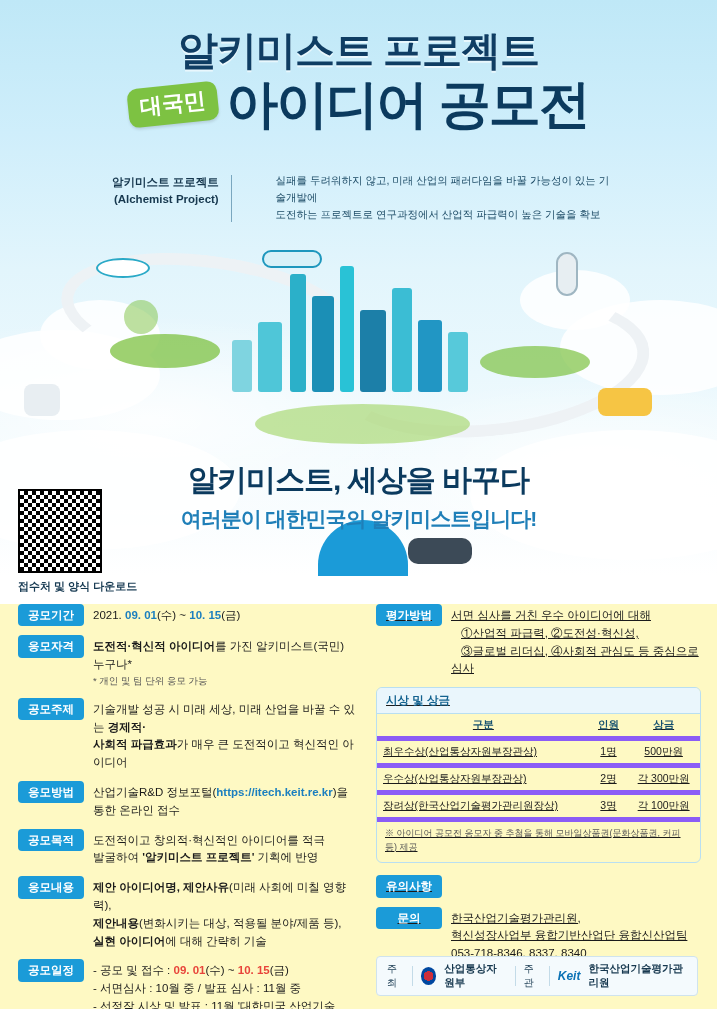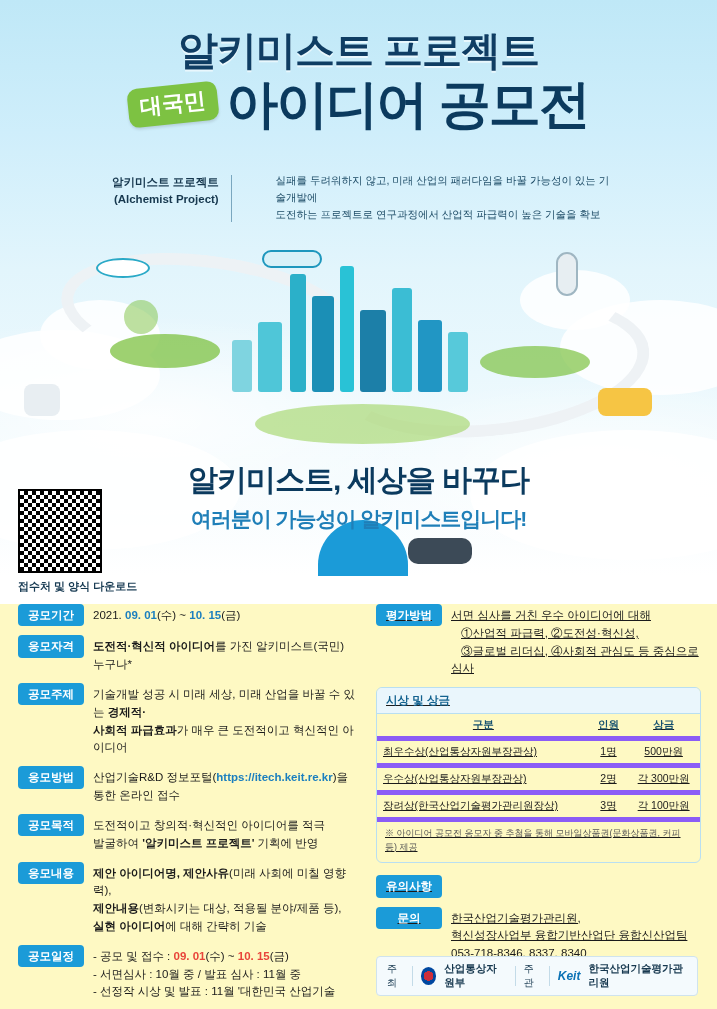--- a/index.html
+++ b/index.html
@@ -163,21 +163,21 @@
       <div class="pill" style="left:598px; top:152px; width:54px; height:28px; background:#f6c544; border-radius:8px;"></div>
       <div class="pill" style="left:24px; top:148px; width:36px; height:32px; background:#e8eef2; border-radius:8px;"></div>
       <div class="pill" style="left:124px; top:64px; width:34px; height:34px; background:#7dc242; opacity:.5;"></div>
     </div>
 
     <div class="pill" style="position:absolute; left:318px; top:520px; width:90px; height:56px; background:#1b9bd8; border-radius:45px 45px 0 0;"></div>
     <div class="pill" style="position:absolute; left:408px; top:538px; width:64px; height:26px; background:#3c4a57; border-radius:10px;"></div>
 
     <div class="hero-slogan">
       <div class="slogan-1">알키미스트, 세상을 바꾸다</div>
-      <div class="slogan-2">여러분이 가능성이 알키미스트입니다!</div>
+      <div class="slogan-2">여러분이 대한민국의 알키미스트입니다!</div>
     </div>
 
     <div class="qr-wrap">
       <div class="qr"></div>
       <div class="qr-caption">접수처 및 양식 다운로드</div>
     </div>
   </div>
 
   <div class="content">
 
@@ -187,20 +187,21 @@
         <div class="tag">공모기간</div>
         <div class="val">
           <span>2021. </span><span class="blue">09. 01</span><span>(수) ~ </span><span class="blue">10. 15</span><span>(금)</span>
         </div>
       </div>
 
       <div class="row">
         <div class="tag">응모자격</div>
         <div class="val">
           <span style="font-weight:bold;">도전적·혁신적 아이디어</span><span>를 가진 알키미스트(국민) 누구나*</span>
+          <div class="note">* 개인 및 팀 단위 응모 가능</div>
         </div>
       </div>
 
       <div class="row">
         <div class="tag">공모주제</div>
         <div class="val">
           <span>기술개발 성공 시 미래 세상, 미래 산업을 바꿀 수 있는 </span><span style="font-weight:bold;">경제적·</span><br>
           <span style="font-weight:bold;">사회적 파급효과</span><span>가 매우 큰 도전적이고 혁신적인 아이디어</span>
         </div>
       </div>

